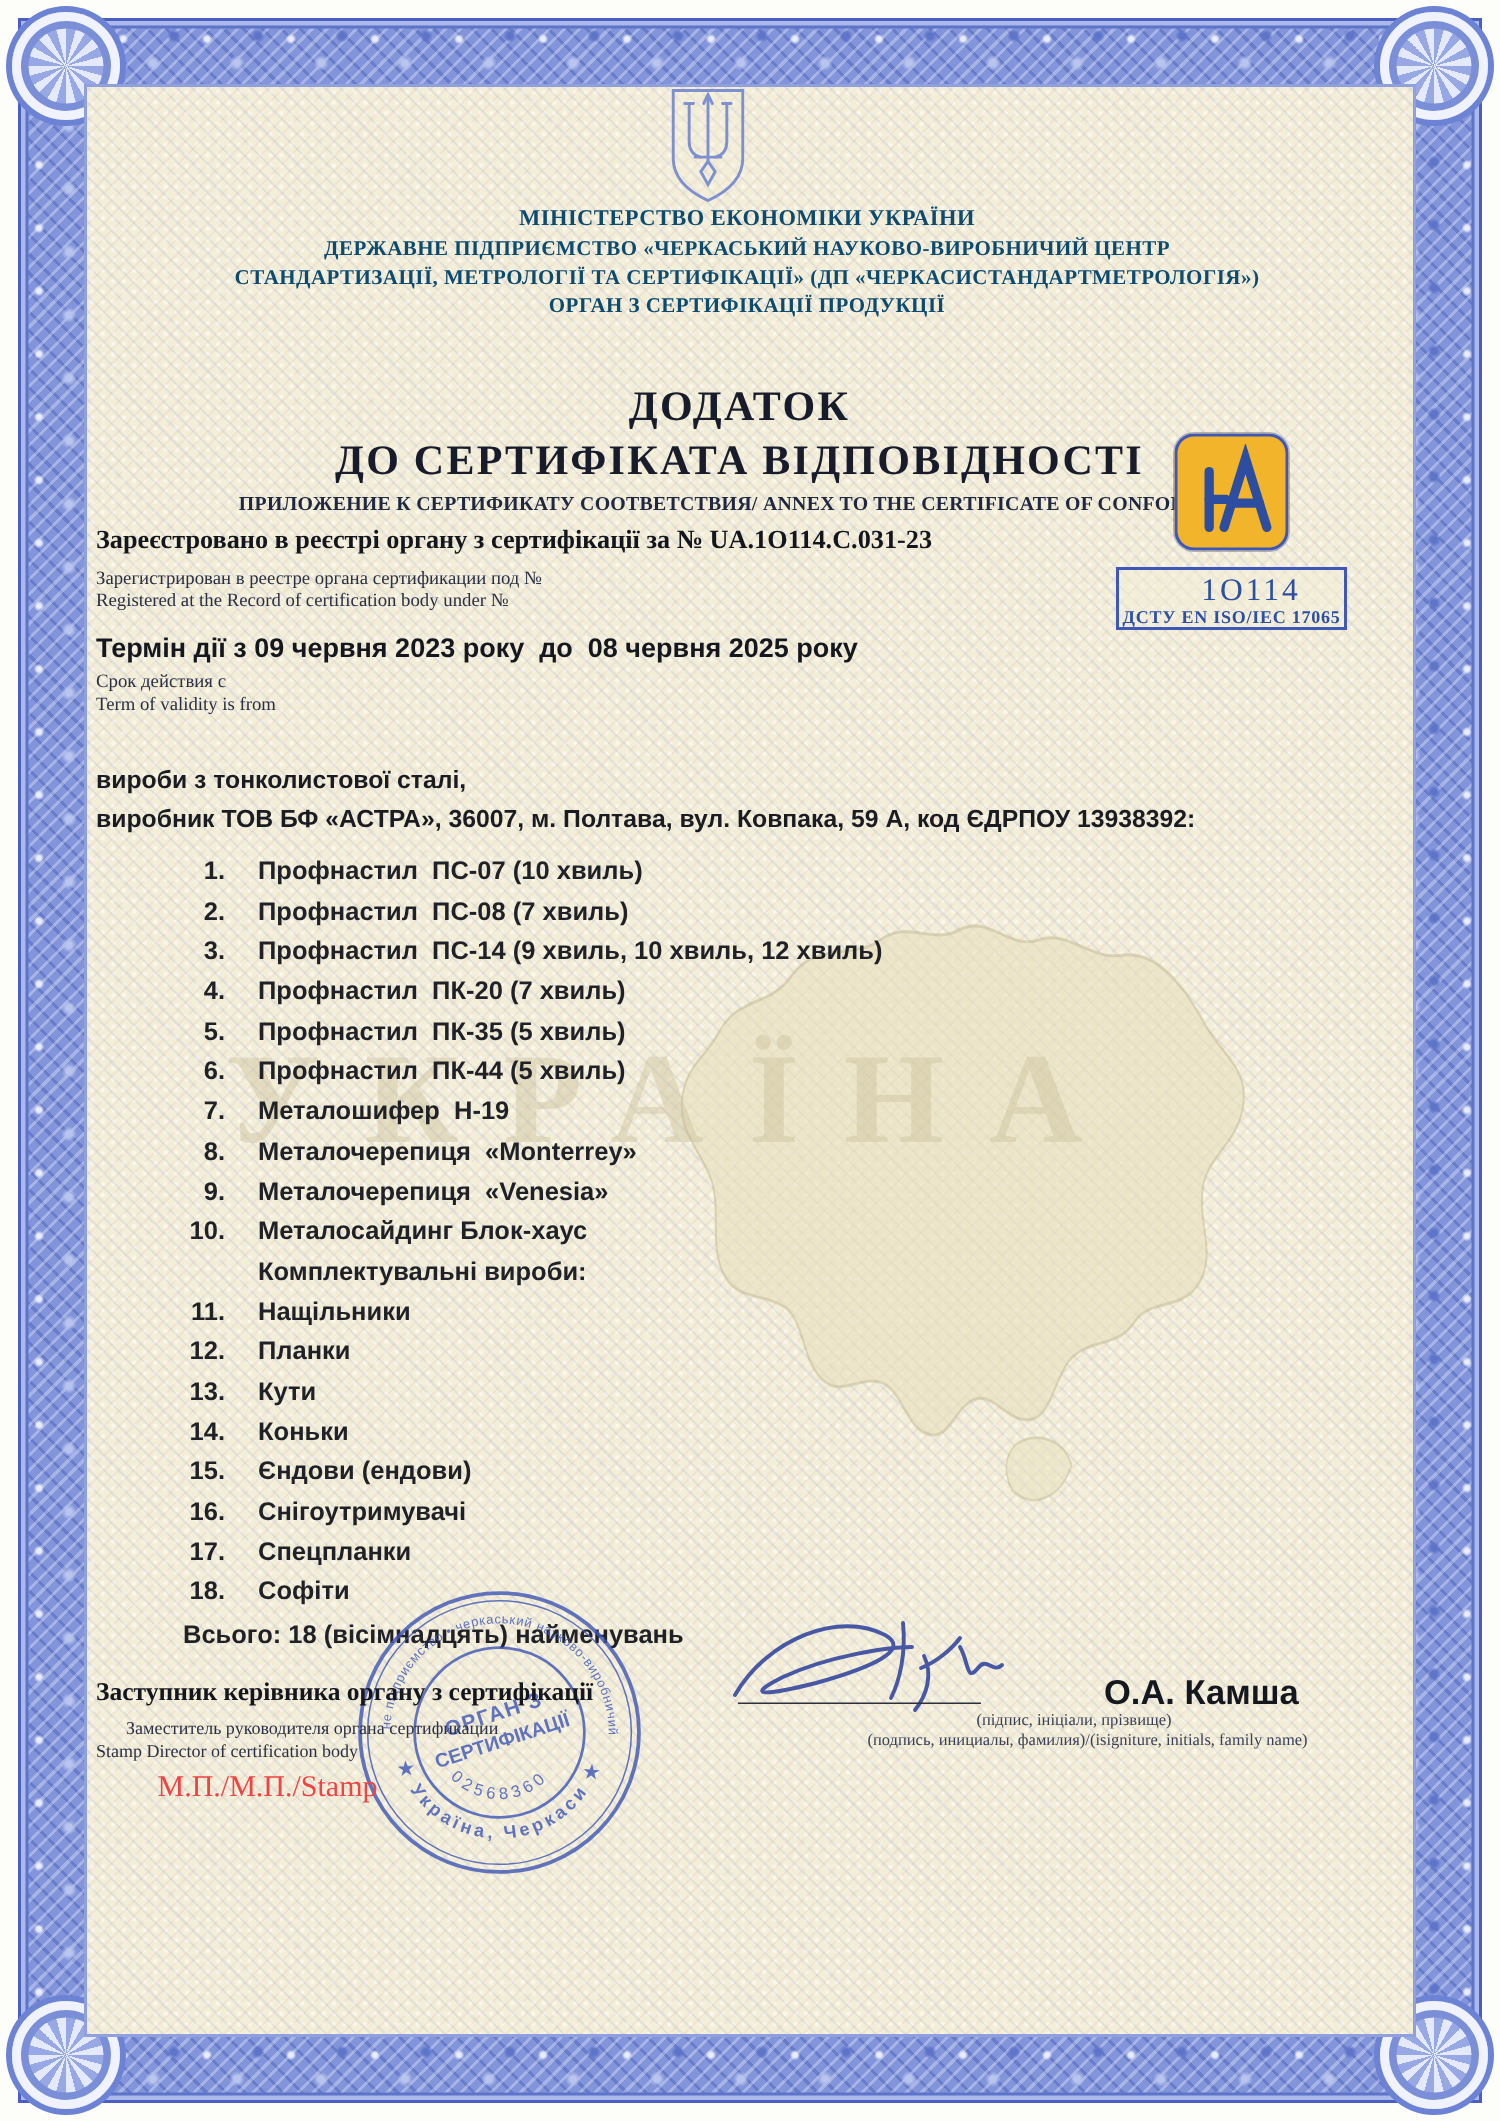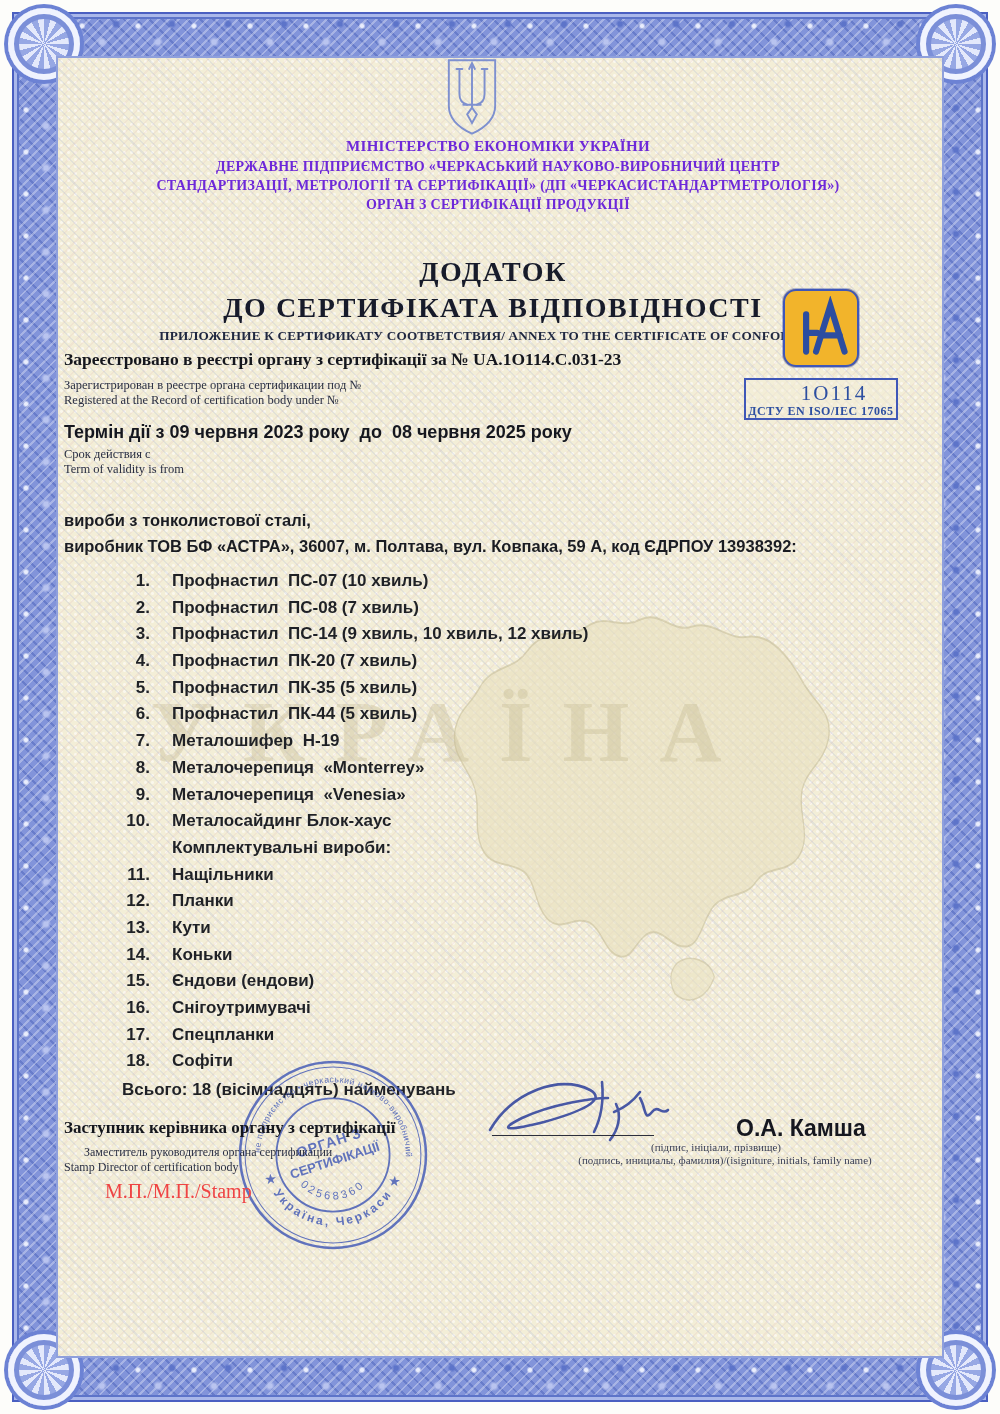--- a/index.html
+++ b/index.html
@@ -36,21 +36,21 @@
       repeating-linear-gradient(45deg, rgba(140,160,215,.16) 0 1.5px, rgba(140,160,215,0) 1.5px 7px),
       repeating-linear-gradient(-45deg, rgba(215,150,165,.11) 0 1.5px, rgba(215,150,165,0) 1.5px 7px),
       radial-gradient(rgba(255,255,255,.55) 1px, rgba(255,255,255,0) 2px);
     background-size:auto, auto, 7px 7px;
     border:2px solid #8fa0dc;
   }
 
   .abs { position:absolute; }
   .center { text-align:center; }
 
-  .org-line { width:100%; text-align:center; font-weight:bold; color:#6d28d9; letter-spacing:.3px; }
+  .org-line { width:100%; text-align:center; font-weight:bold; color:#0c4a6e; letter-spacing:.3px; }
   .org-line.l1 { font-size:15px; }
   .org-line.l2, .org-line.l3, .org-line.l4 { font-size:14px; }
 
   .title-uk { font-size:28px; font-weight:bold; color:#171b2a; letter-spacing:1.5px; }
   .title-sub { font-size:13.2px; font-weight:bold; color:#202840; letter-spacing:.2px; }
 
   .reg-main { font-size:17.5px; font-weight:bold; color:#14161d; }
   .small-cap { font-size:12.5px; color:#2a2f42; }
 
   .validity-main { font-family:"Liberation Sans", sans-serif; font-size:18px; font-weight:bold; color:#15171f; white-space:pre-wrap; }

